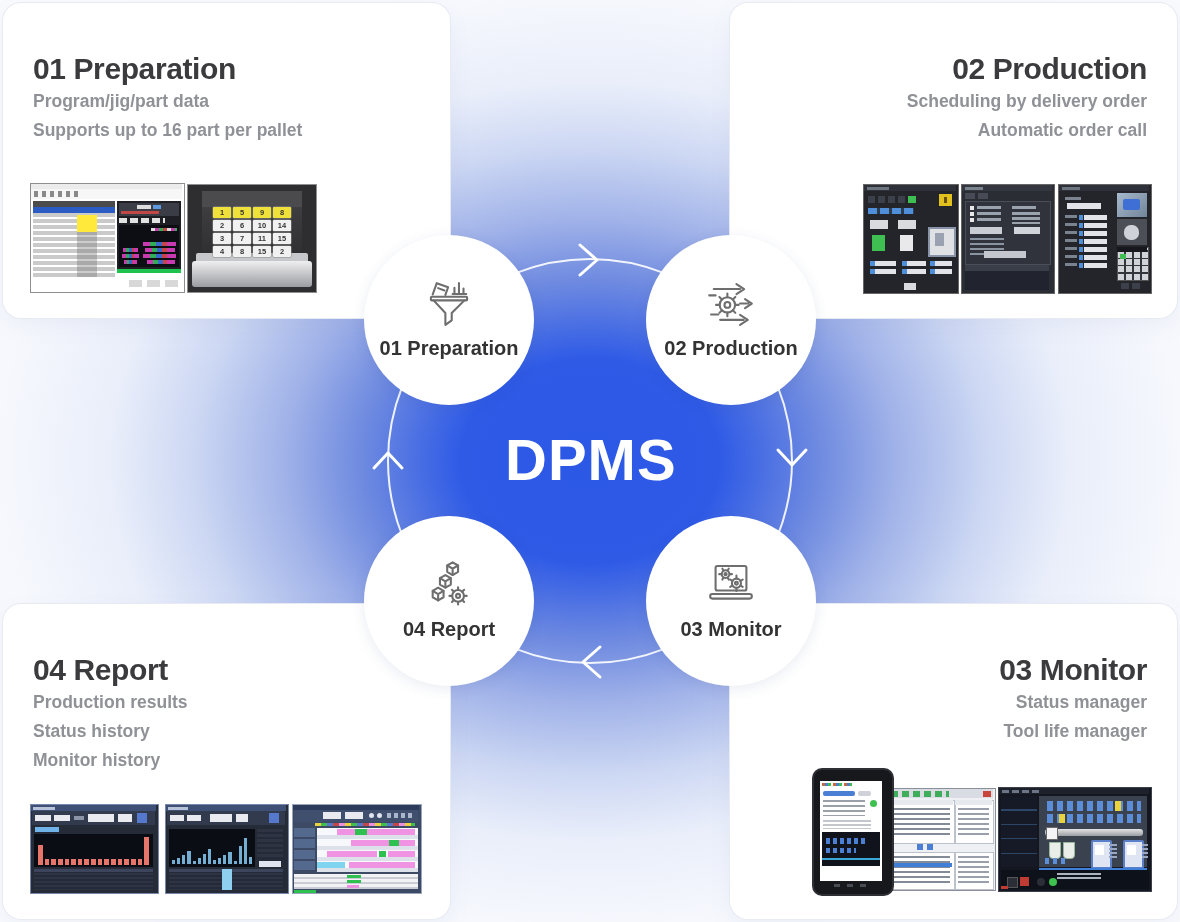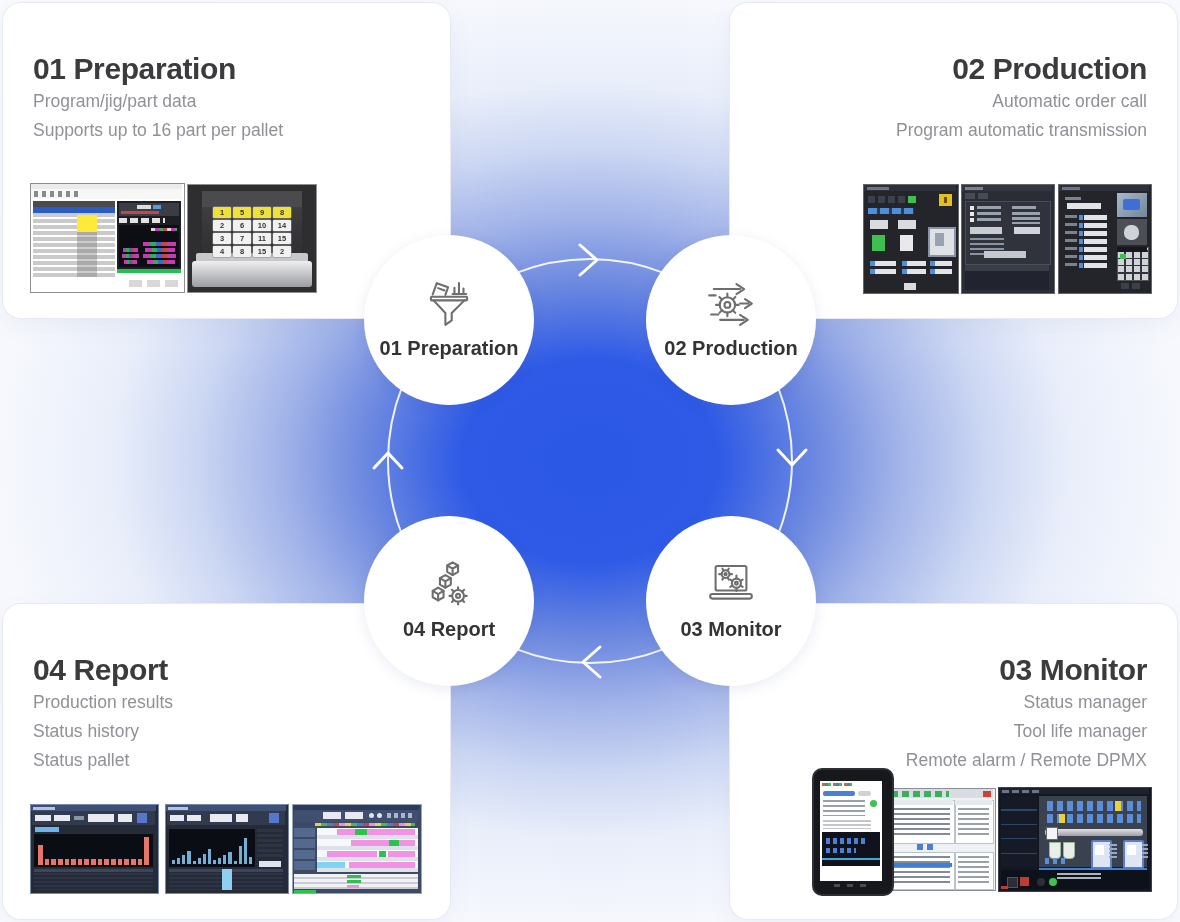--- a/index.html
+++ b/index.html
@@ -5,21 +5,21 @@
   html,body{margin:0;padding:0;background:#eef1f8;font-family:"Liberation Sans","DejaVu Sans",sans-serif;}
   .stage{position:relative;width:1180px;height:922px;overflow:hidden;
     background:#f8fafd;
     background-image:radial-gradient(ellipse 760px 600px at 590px 461px,
       #2c58e6 0%, #2e5ae6 17%, #6e8ae0 30%, #9fb1e8 40%, #ccd7f3 52%,
       #e9eefa 63%, #f6f8fd 78%, #f8fafd 100%);}
   .a,i.a{position:absolute;display:block;}
   .card{position:absolute;width:447px;height:315px;background:#fff;border-radius:18px;
     box-shadow:0 0 0 1px #e7eaf2, 0 8px 22px rgba(110,130,180,0.08);z-index:3;}
   .card .title{position:absolute;top:24px;font-size:30px;font-weight:700;color:#3b3b3d;letter-spacing:-0.4px;}
-  .card .lines{position:absolute;top:84px;font-size:17.5px;color:#8f9196;line-height:29px;}
+  .card .lines{position:absolute;top:84px;font-size:17.5px;color:#8f9196;line-height:29px;font-weight:bold;}
   .card.left .title,.card.left .lines{left:30px;}
   .card.right .title,.card.right .lines{right:30px;text-align:right;}
   .node{position:absolute;width:170px;height:170px;border-radius:50%;background:#fff;z-index:5;
     display:flex;flex-direction:column;align-items:center;justify-content:center;gap:4px;
     box-shadow:0 3px 14px rgba(50,70,140,0.10);}
   .node svg{margin-top:-6px;}
   .node .lbl{font-size:20px;font-weight:700;color:#333;}
   .ringsvg{position:absolute;left:0;top:0;z-index:1;}
   .dpms{position:absolute;left:505px;top:426px;width:170px;text-align:center;z-index:2;
     font-size:58px;font-weight:700;color:#ffffff;letter-spacing:1px;}
@@ -41,20 +41,21 @@
   <svg class="ringsvg" width="1180" height="922">
     <circle cx="590" cy="461" r="202" stroke="#ffffff" stroke-width="2" fill="none" opacity="0.9"></circle>
     <g stroke="#ffffff" stroke-width="3" fill="none" stroke-linecap="round" stroke-linejoin="round">
       <path d="M580 245 L597 260 L580 275"></path>
       <path d="M778 450 L792 465 L806 450"></path>
       <path d="M600 647 L583 662 L600 677"></path>
       <path d="M374 468 L388 453 L402 468"></path>
     </g>
   </svg>
 
+  <div class="dpms">DPMS</div>
 
   <section class="card left" style="left:3px;top:3px;">
     <h2 class="title">01 Preparation</h2>
     <div class="lines">
       <div>Program/jig/part data</div>
       <div>Supports up to 16 part per pallet</div>
     </div>
 
     <div class="shot" style="left:27px;top:180px;width:153px;height:108px;background:#fff;border:1px solid #8f8f8f;">
       <i class="a" style="left:0;top:0;width:151px;height:5px;background:#ececec;"></i>
@@ -106,22 +107,22 @@
         <span class="tile">8</span>
         <span class="tile">15</span>
         <span class="tile">2</span>
       </div>
     </div>
   </section>
 
   <section class="card right" style="left:730px;top:3px;">
     <h2 class="title">02 Production</h2>
     <div class="lines">
+      <div>Scheduling by delivery order</div>
       <div>Automatic order call</div>
-      <div>Program automatic transmission</div>
     </div>
 
     <div class="shot" style="left:133px;top:181px;width:94px;height:108px;background:#23252b;border:1px solid #666;">
       <i class="a" style="left:0;top:0;width:92px;height:6px;background:#2e313a;"></i>
       <i class="a" style="left:3px;top:2px;width:22px;height:2.5px;background:#6c7480;"></i>
       <i class="a" style="left:4px;top:11px;width:38px;height:7px;background:repeating-linear-gradient(90deg,#3c404a 0 7px,transparent 7px 10px);"></i>
       <i class="a" style="left:44px;top:11px;width:8px;height:7px;background:#3fbf52;"></i>
       <i class="a" style="left:75px;top:9px;width:13px;height:12px;background:#e2c11f;"></i>
       <i class="a" style="left:80px;top:12px;width:3px;height:6px;background:#6b4f0e;"></i>
       <i class="a" style="left:4px;top:23px;width:46px;height:6px;background:repeating-linear-gradient(90deg,#4f8fd9 0 9px,#2c3a4a 9px 12px);"></i>
@@ -174,21 +175,21 @@
       <i class="a" style="left:61px;top:69px;width:6px;height:5px;background:#3fbf52;"></i>
       <i class="a" style="left:62px;top:98px;width:22px;height:6px;background:repeating-linear-gradient(90deg,#3c404a 0 8px,transparent 8px 11px);"></i>
     </div>
   </section>
 
   <section class="card left" style="left:3px;top:604px;">
     <h2 class="title">04 Report</h2>
     <div class="lines">
       <div>Production results</div>
       <div>Status history</div>
-      <div>Status pallet</div>
+      <div>Monitor history</div>
     </div>
 
     <div class="shot" style="left:27px;top:200px;width:127px;height:88px;background:#262b38;border:1px solid #7788aa;">
       <i class="a" style="left:0;top:0;width:125px;height:6px;background:#3e5076;"></i>
       <i class="a" style="left:2px;top:2px;width:22px;height:2.5px;background:#b8c2d8;"></i>
       <i class="a" style="left:1px;top:6px;width:123px;height:14px;background:#323a4e;"></i>
       <i class="a" style="left:4px;top:10px;width:16px;height:6px;background:#e8eaf0;"></i>
       <i class="a" style="left:23px;top:10px;width:16px;height:6px;background:#e8eaf0;"></i>
       <i class="a" style="left:43px;top:11px;width:10px;height:4px;background:#8a93a8;"></i>
       <i class="a" style="left:57px;top:9px;width:26px;height:8px;background:#e8eaf0;"></i>
@@ -280,21 +281,20 @@
       <i class="a" style="left:54px;top:80px;width:12px;height:3px;background:#ec8fe0;"></i>
       <i class="a" style="left:1px;top:85px;width:22px;height:3px;background:#2fc14f;"></i>
     </div>
   </section>
 
   <section class="card right" style="left:730px;top:604px;">
     <h2 class="title">03 Monitor</h2>
     <div class="lines">
       <div>Status manager</div>
       <div>Tool life manager</div>
-      <div>Remote alarm / Remote DPMX</div>
     </div>
 
     <div class="shot" style="left:158px;top:184px;width:106px;height:101px;background:#eef0f3;border:1px solid #8a8f99;z-index:1;">
       <i class="a" style="left:0;top:0;width:104px;height:9px;background:#d9dce2;"></i>
       <i class="a" style="left:2px;top:2px;width:58px;height:6px;background:repeating-linear-gradient(90deg,#3fae5a 0 7px,transparent 7px 11px);"></i>
       <i class="a" style="left:94px;top:2px;width:8px;height:6px;background:#c9443a;"></i>
       <i class="a" style="left:2px;top:11px;width:62px;height:42px;background:#fff;border:1px solid #bcc2cc;"></i>
       <i class="a" style="left:2px;top:11px;width:62px;height:5px;background:#e6e9ee;"></i>
       <i class="a" style="left:5px;top:19px;width:56px;height:30px;background:repeating-linear-gradient(180deg,#848b98 0 2px,transparent 2px 5px);"></i>
       <i class="a" style="left:66px;top:11px;width:37px;height:42px;background:#fff;border:1px solid #bcc2cc;"></i>

